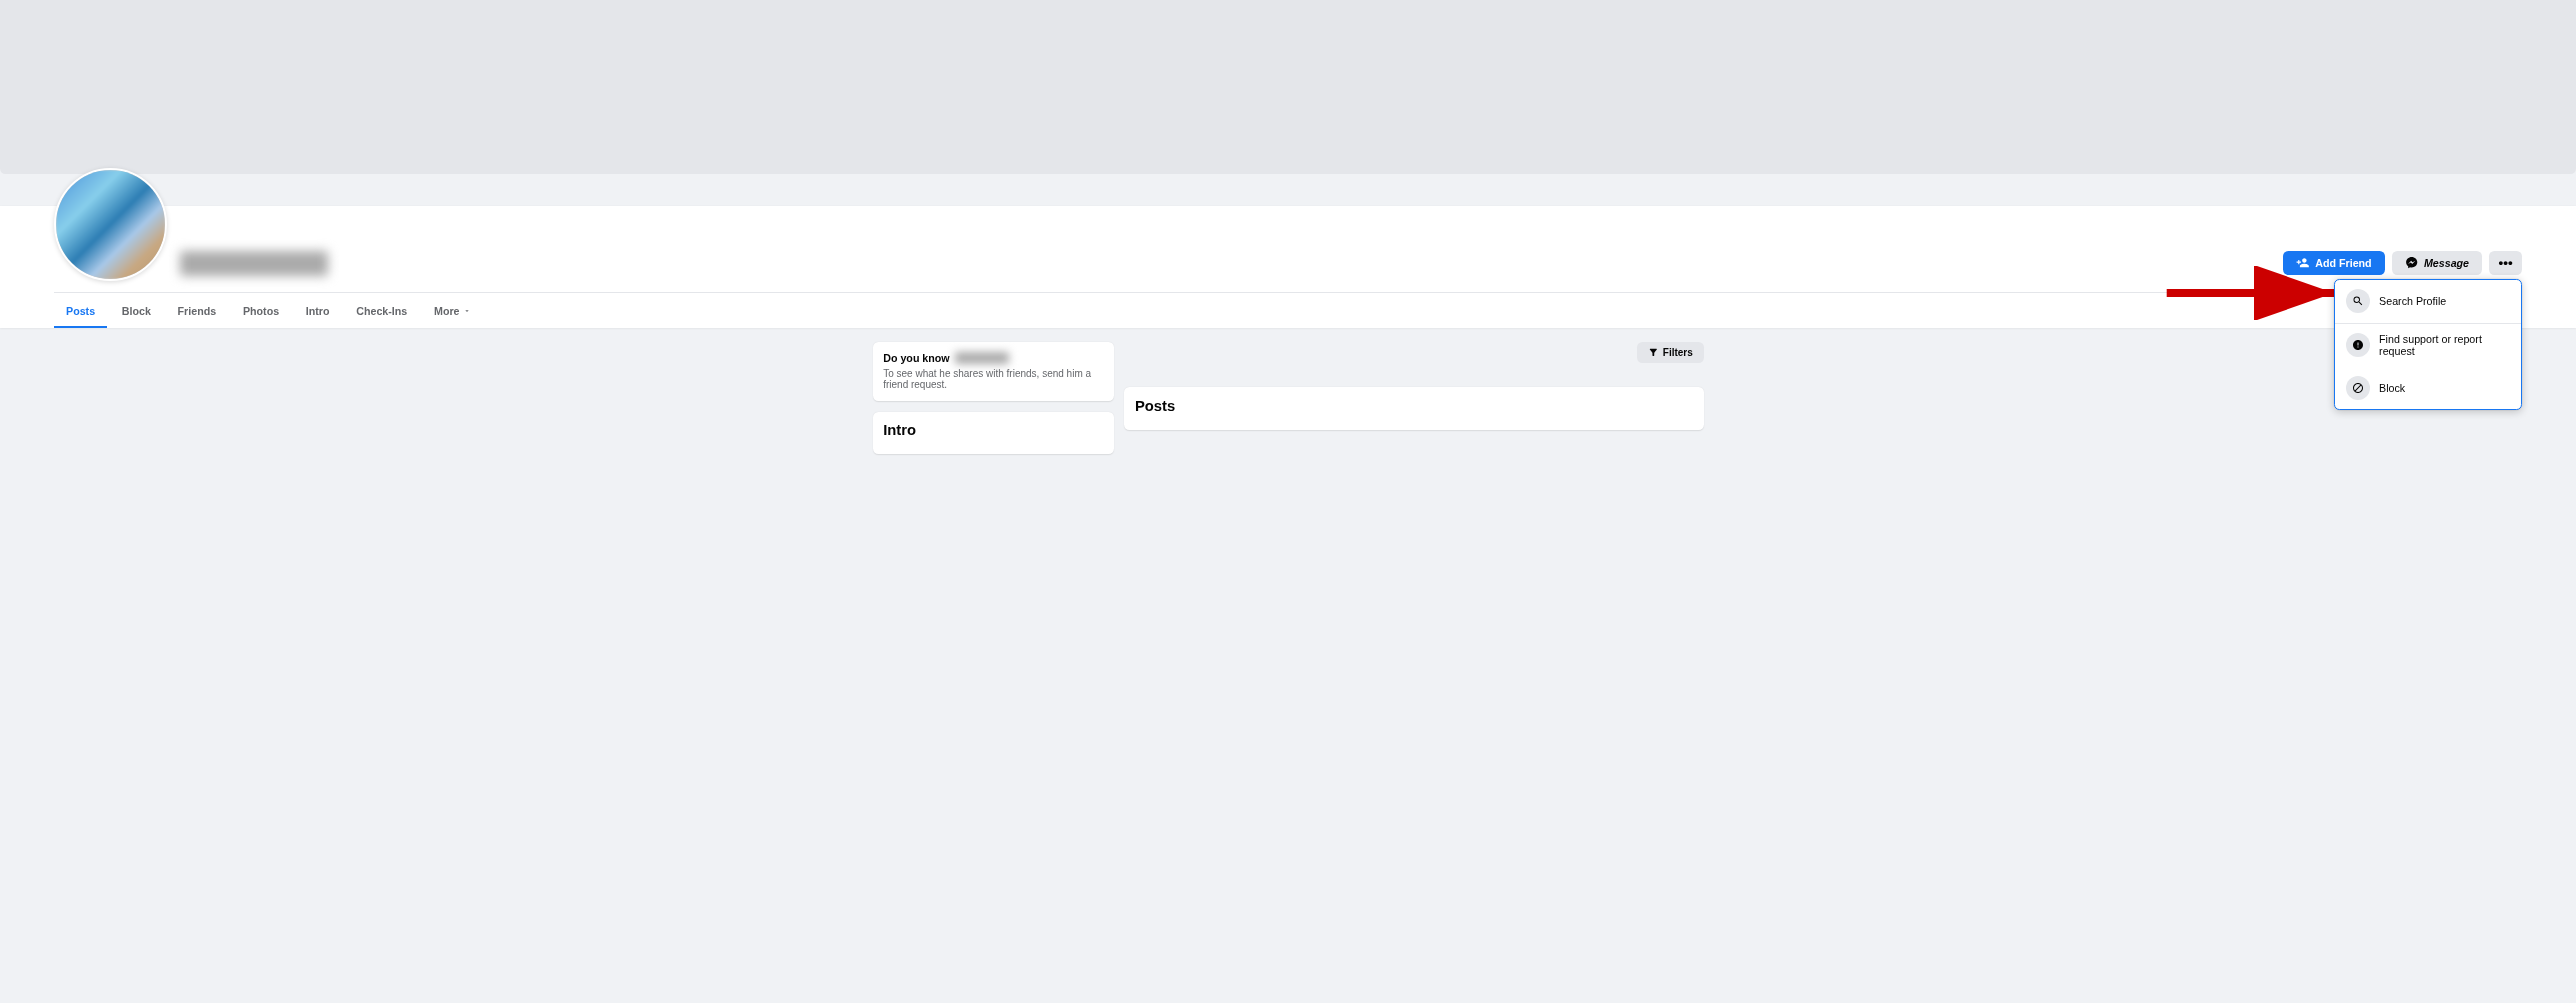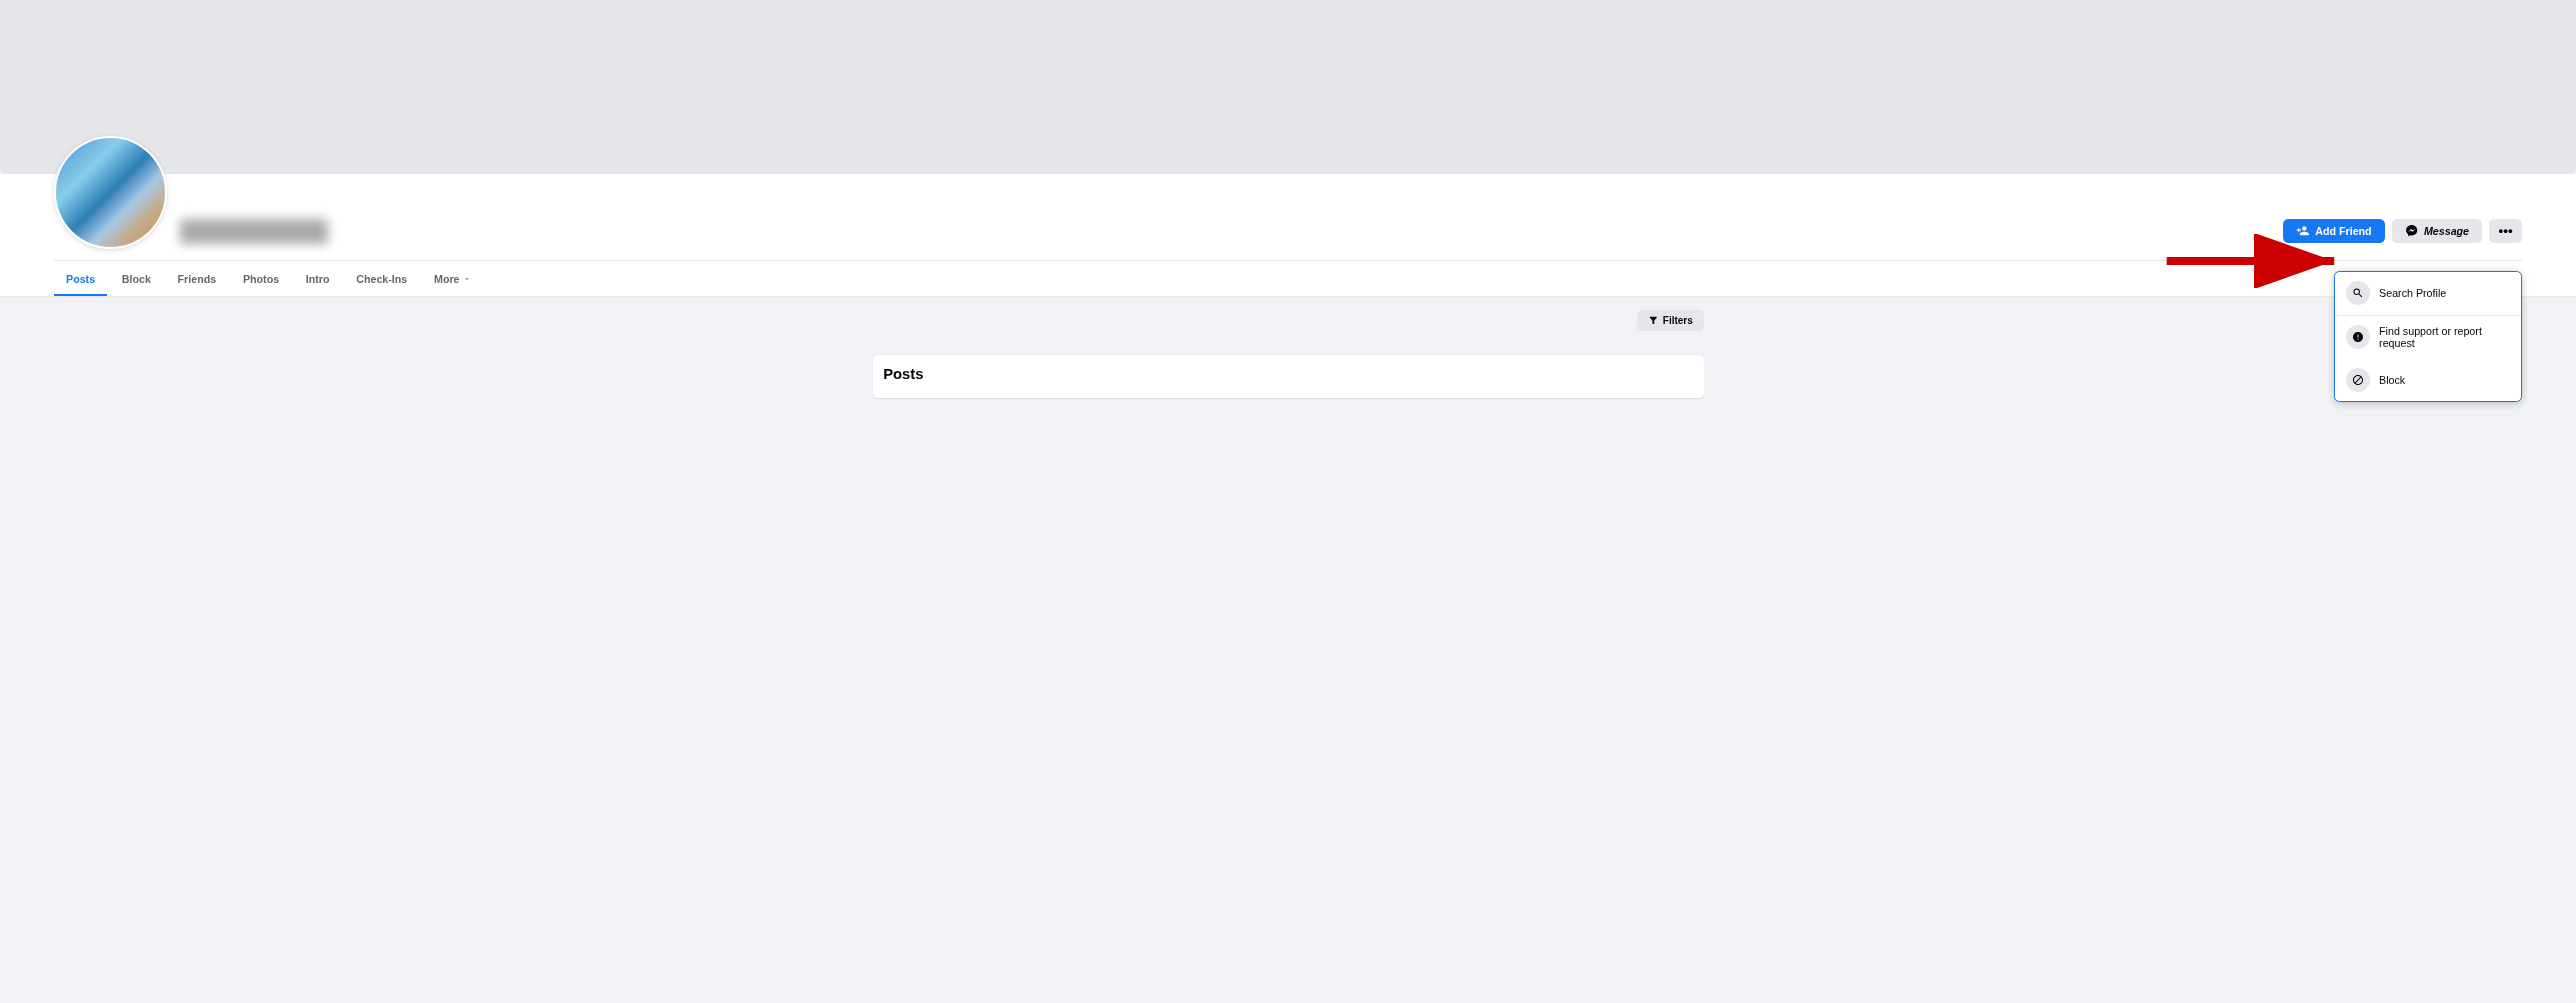--- a/index.html
+++ b/index.html
@@ -18,20 +18,21 @@
       position: relative;
       border-radius: 0 0 5.4px 5.4px;
     }
 
     
     .profile-section {
       background: #fff;
       padding: 0 54px 0 54px;
       position: relative;
       box-shadow: 0 1.3px 2.7px rgba(0,0,0,0.1);
+      margin-top: 32px;
     }
 
     .profile-top {
       display: flex;
       align-items: flex-end;
       padding-bottom: 10.7px;
       border-bottom: 0.7px solid #e4e6ea;
       gap: 13.4px;
     }
 
@@ -219,21 +220,21 @@
       height: 12px;
     }
 
     .do-you-know-sub {
       font-size: 10px;
       color: #65676b;
     }
 
     .dropdown-menu {
       position: absolute;
-      top: 52px;
+      top: 28px;
       right: 0;
       background: #fff;
       border-radius: 5.4px;
       box-shadow: 0 1.3px 8px rgba(0,0,0,0.2), 0 0 0 0.7px rgba(0,0,0,0.05);
       min-width: 188px;
       z-index: 200;
       overflow: hidden;
       border: 1px solid #1877f2;
     }
 
@@ -406,20 +407,34 @@
       <span>More</span>
       <svg width="8" height="8" viewBox="0 0 24 24" fill="#65676b">
         <path d="M7 10l5 5 5-5z"></path>
       </svg>
     </div>
   </nav>
 </div>
 
 <div class="main-content">
 
+  <div class="left-col">
+
+    <div class="card">
+      <div class="do-you-know-text">
+        <span>Do you know</span>
+        <span class="name-blur-small">&nbsp;</span>
+      </div>
+      <div class="do-you-know-sub">To see what he shares with friends, send him a friend request.</div>
+    </div>
+
+    <div class="card">
+      <div class="card-title">Intro</div>
+    </div>
+  </div>
 
   <div class="right-col">
 
     <div class="posts-top-row">
       <button class="btn-filters">
         <svg width="10.7" height="10.7" viewBox="0 0 24 24" fill="#050505">
           <path d="M4.25 5.61C6.27 8.2 10 13 10 13v6c0 .55.45 1 1 1h2c.55 0 1-.45 1-1v-6s3.72-4.8 5.74-7.39A.998.998 0 0018.95 4H5.04a1 1 0 00-.79 1.61z"></path>
         </svg>
         <span>Filters</span>
       </button>

